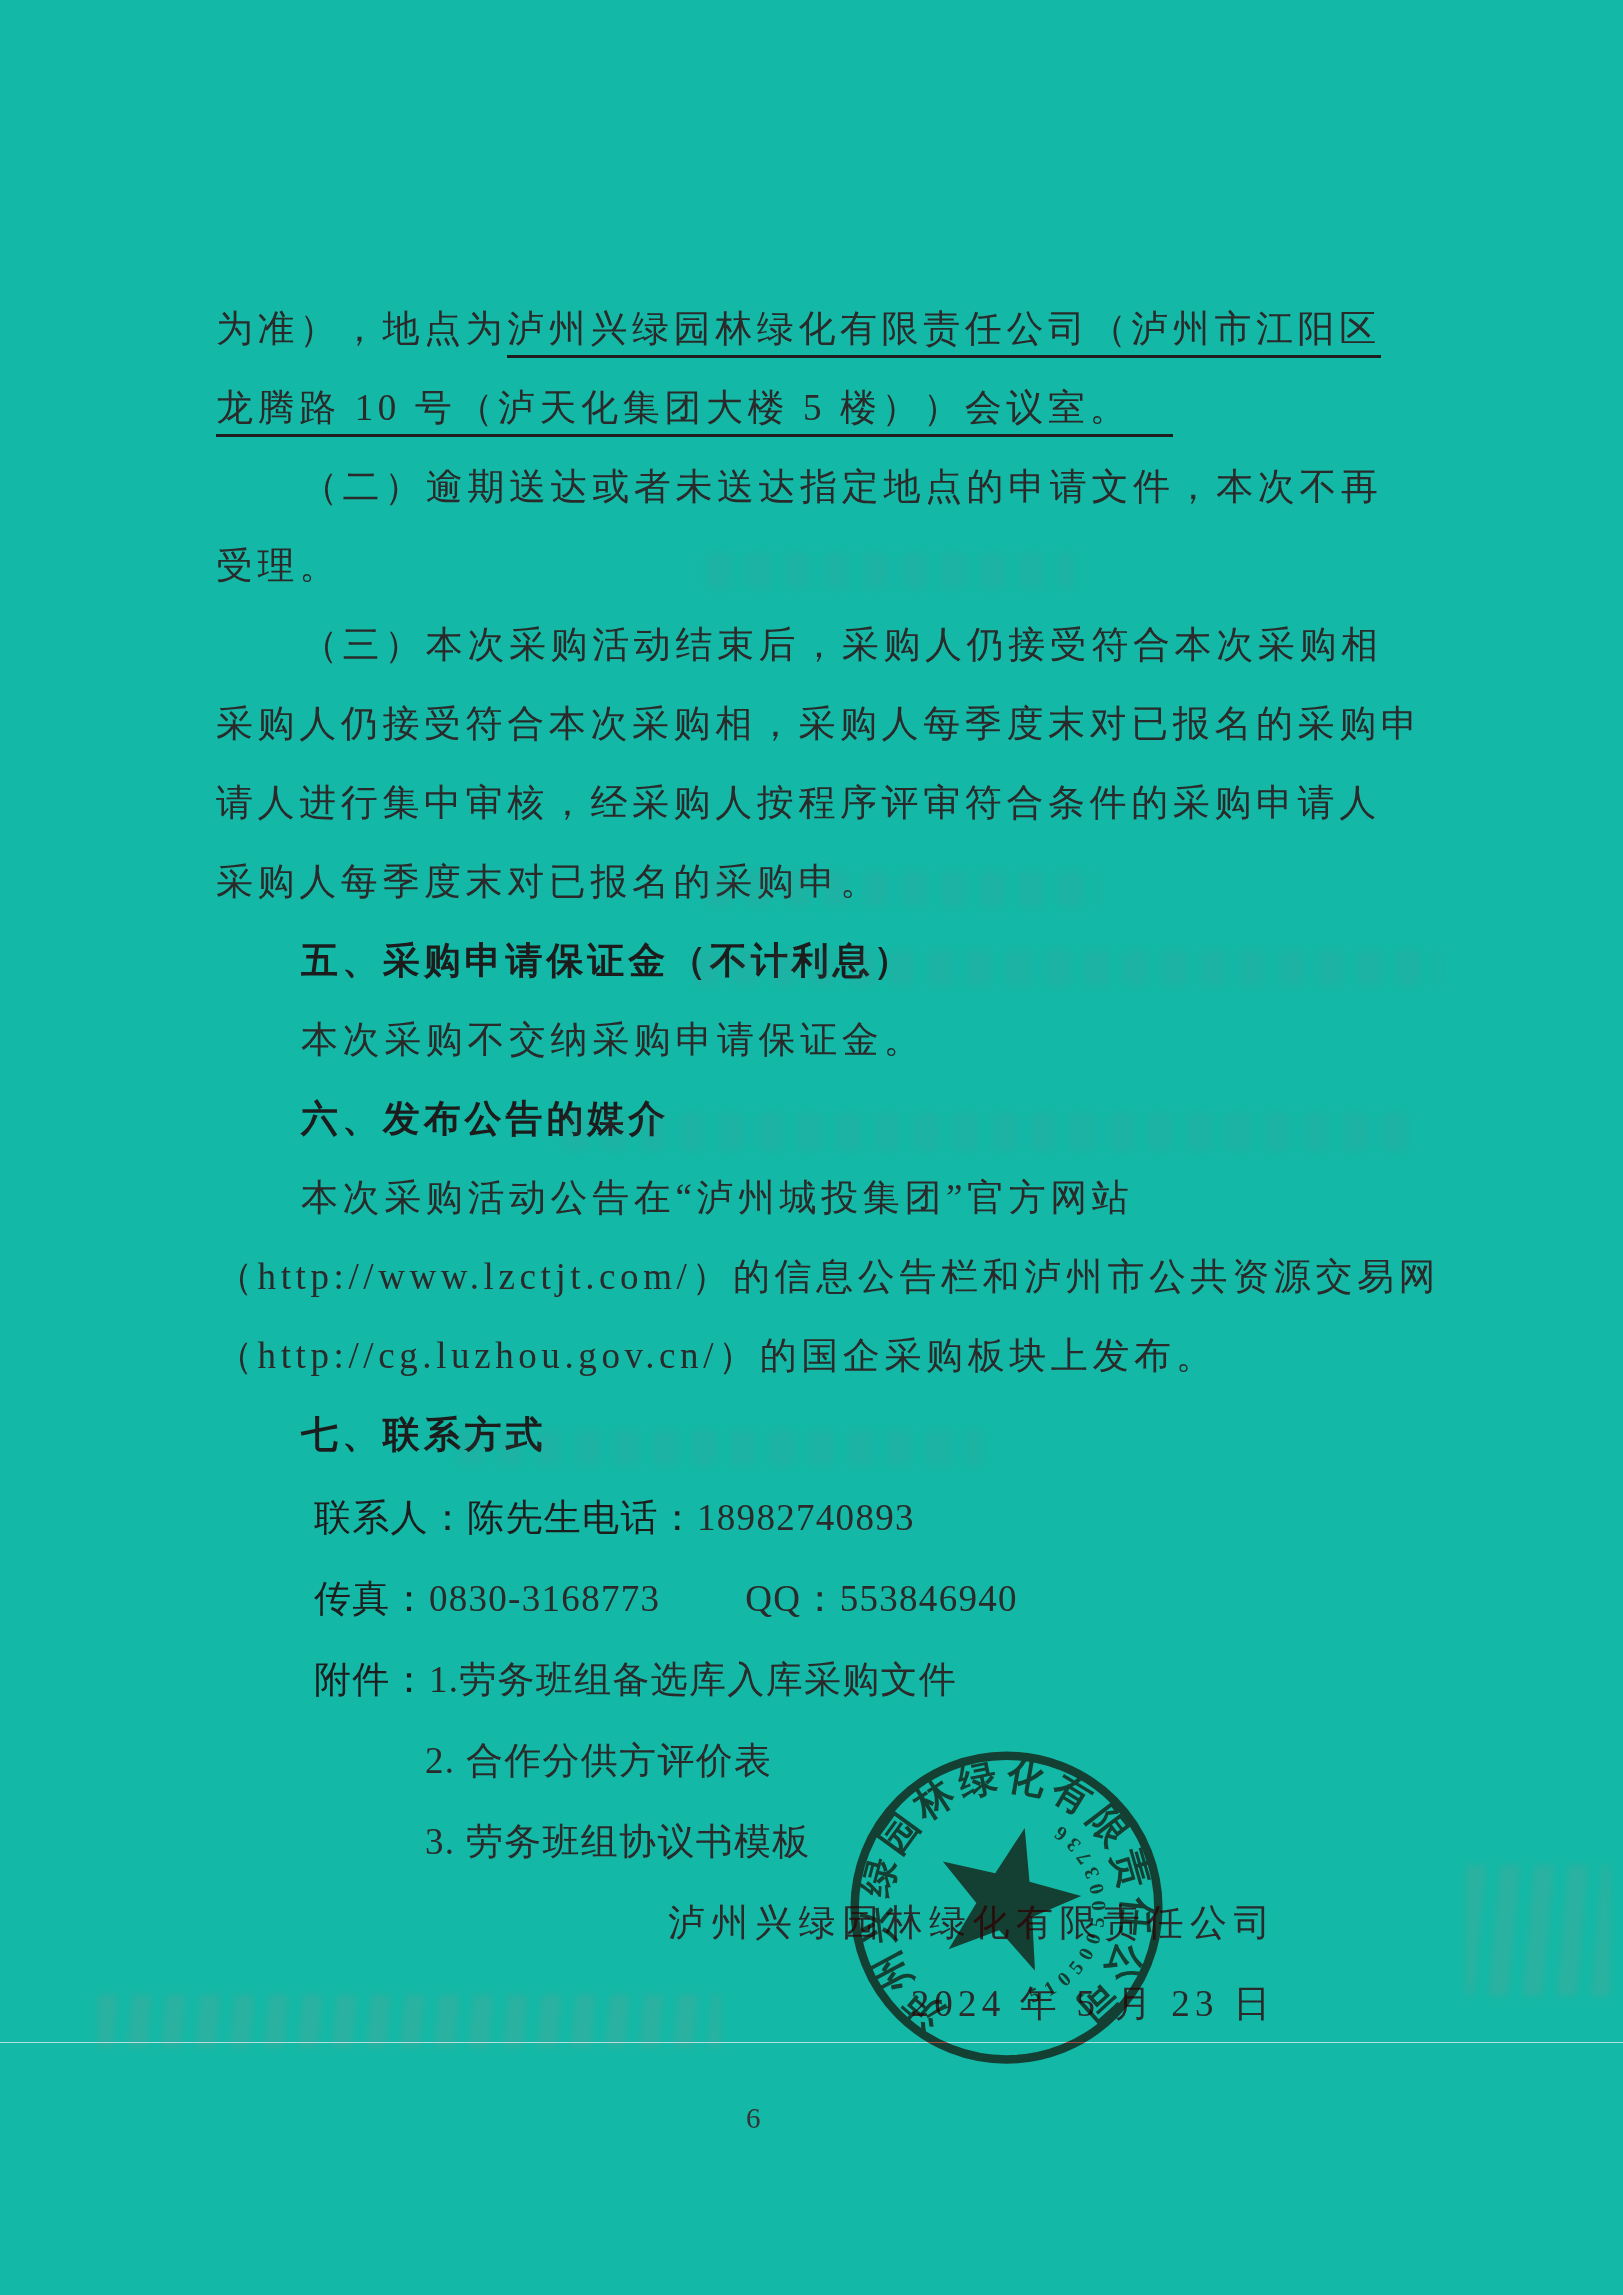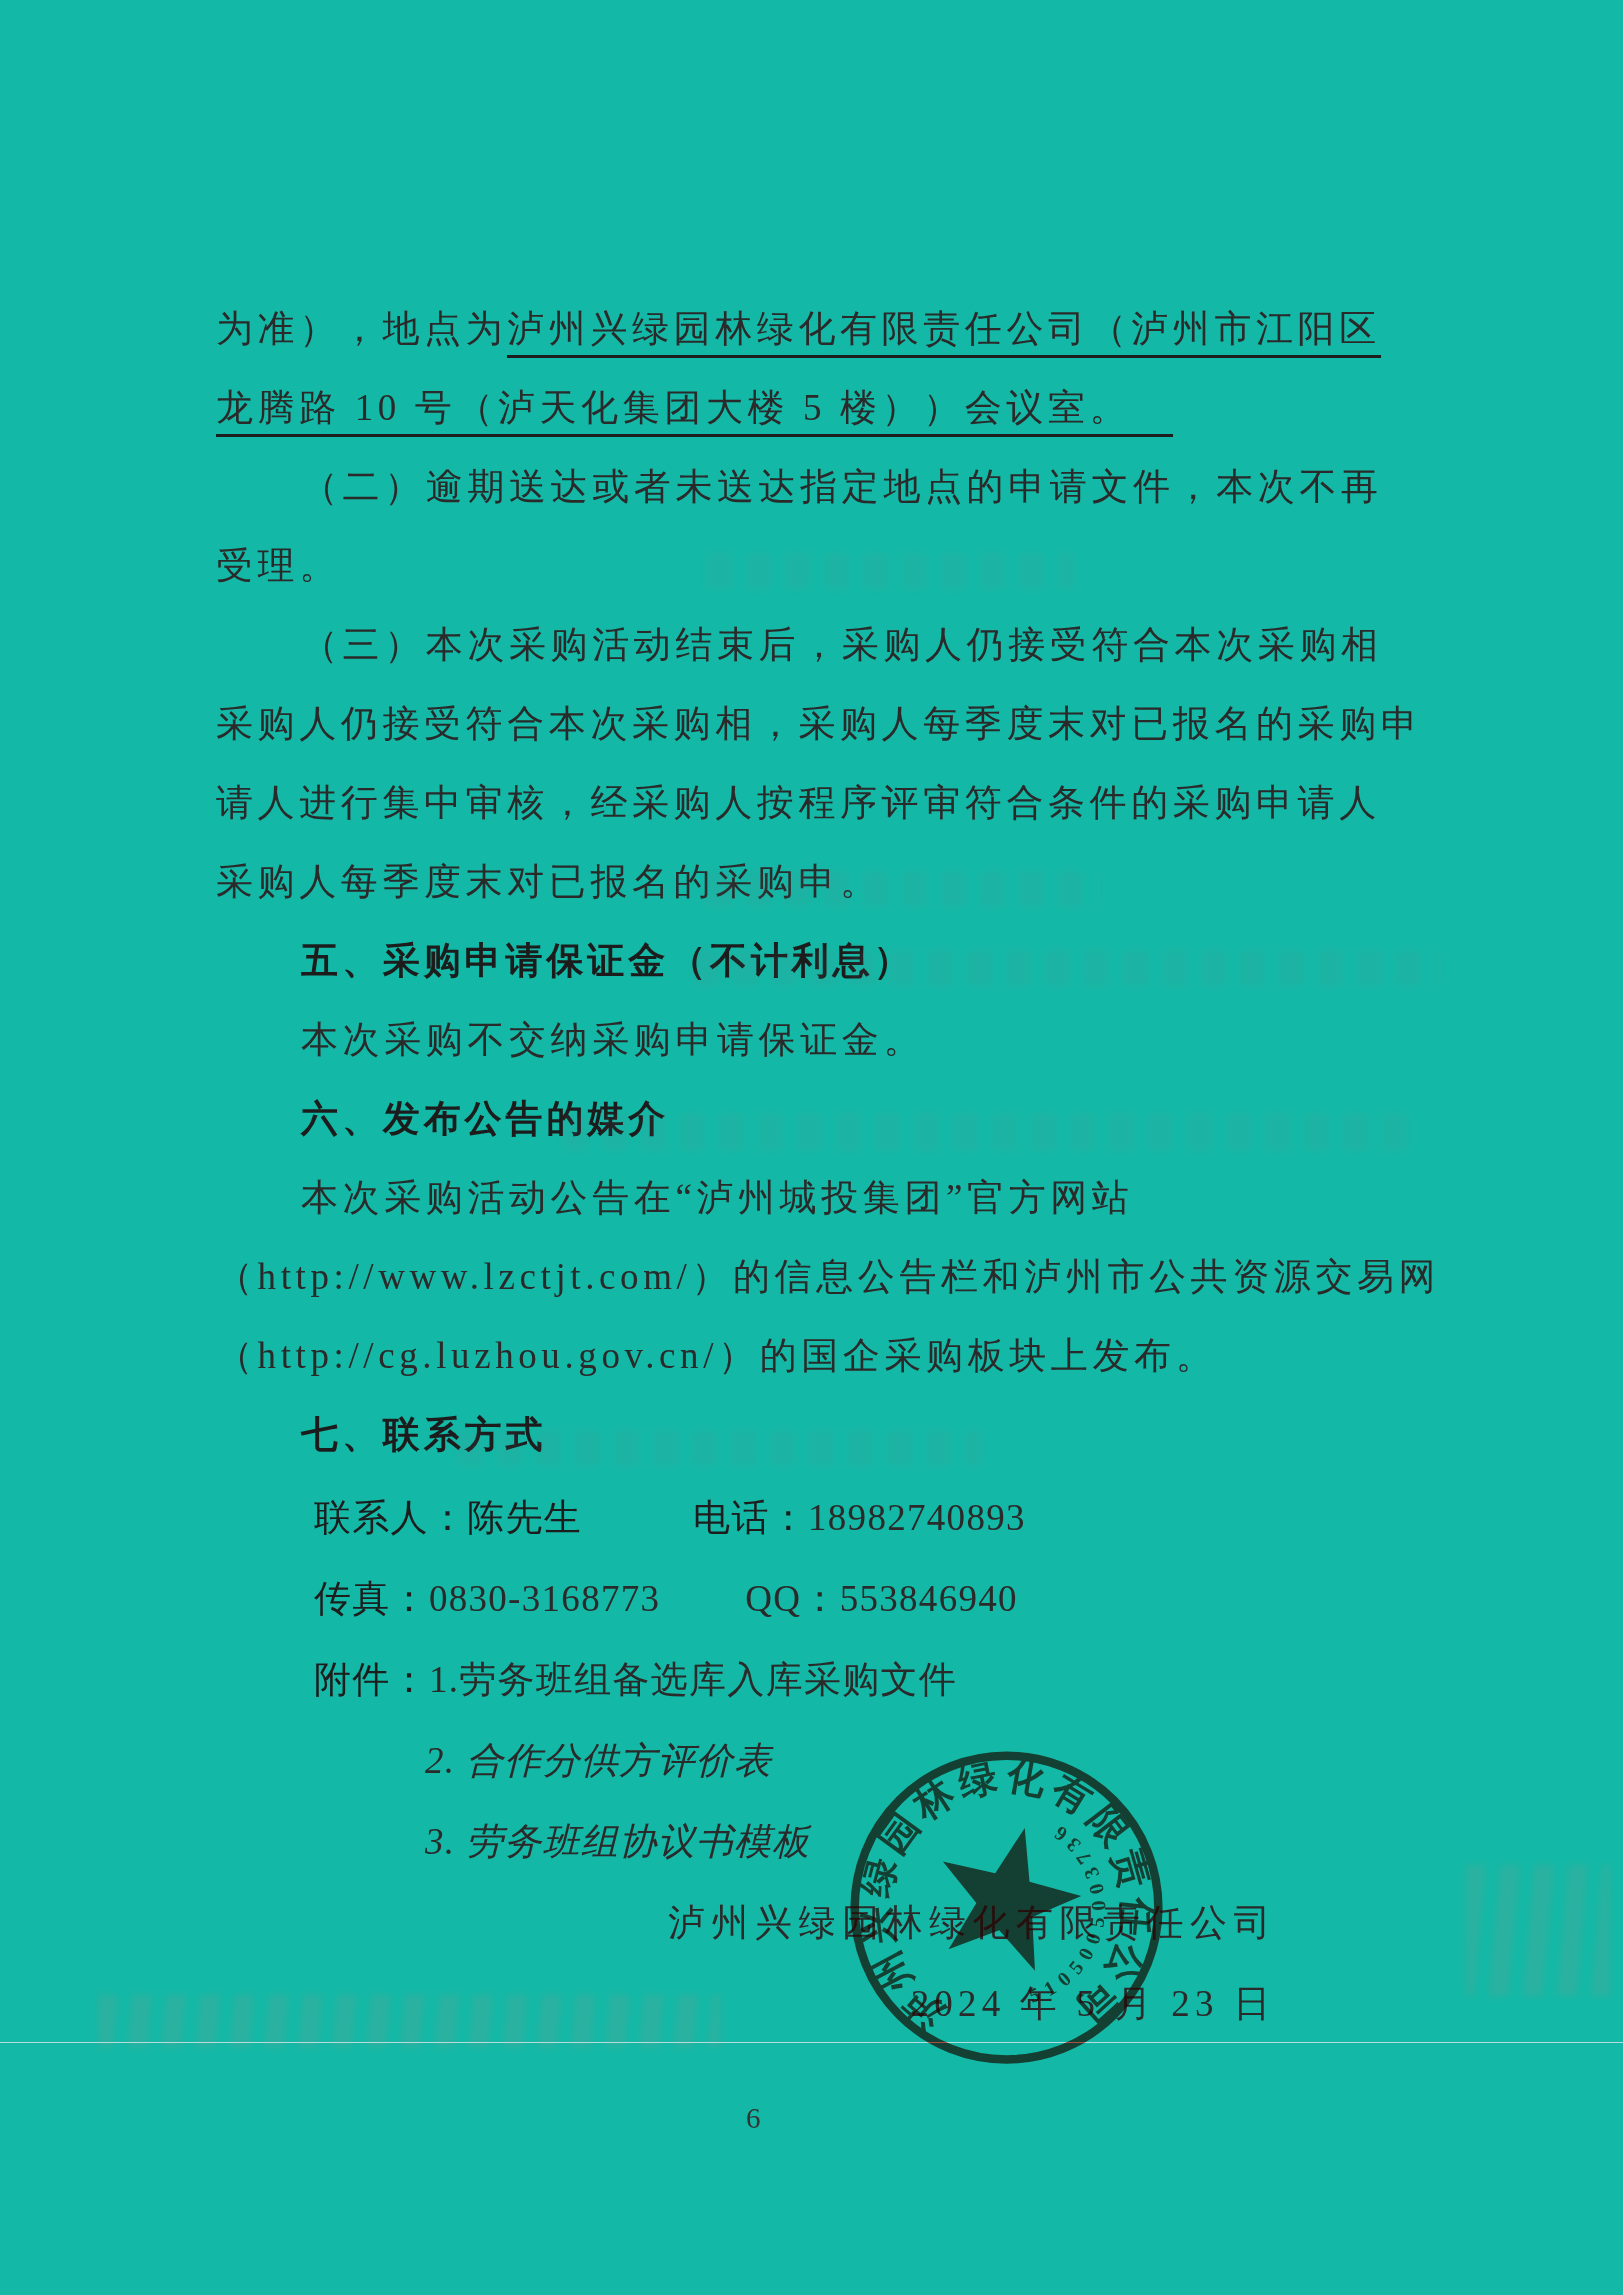--- a/index.html
+++ b/index.html
@@ -43,24 +43,24 @@
     line-height:81px;
     font-size:37px;
     letter-spacing:1.3px;
     white-space:nowrap;
   }
   .c-line .heiti{
     font-family:"DejaVu Sans","Liberation Sans",sans-serif;
     font-weight:400;
     color:#1d1d1d;
   }
-  .c-line .gap-phone{ margin-left:111px; }
+  .c-line .gap-phone{ }
   .c-line .gap-qq{ margin-left:85px; }
   .c-line.indent-contact{ text-indent:98px; }
-  .c-line.attach-item{ padding-left:209px;font-style:italic; }
+  .c-line.attach-item{ padding-left:209px; }
   .c-line.sig-company{ padding-left:452px; letter-spacing:6.5px; }
   .c-line.sig-date{ padding-left:556px; letter-spacing:5.2px;text-align:center; }
   
   .page-number{
     position:absolute;
     left:746px;top:2102px;
     font-size:29px;color:#333;
     letter-spacing:0;
   }
   

